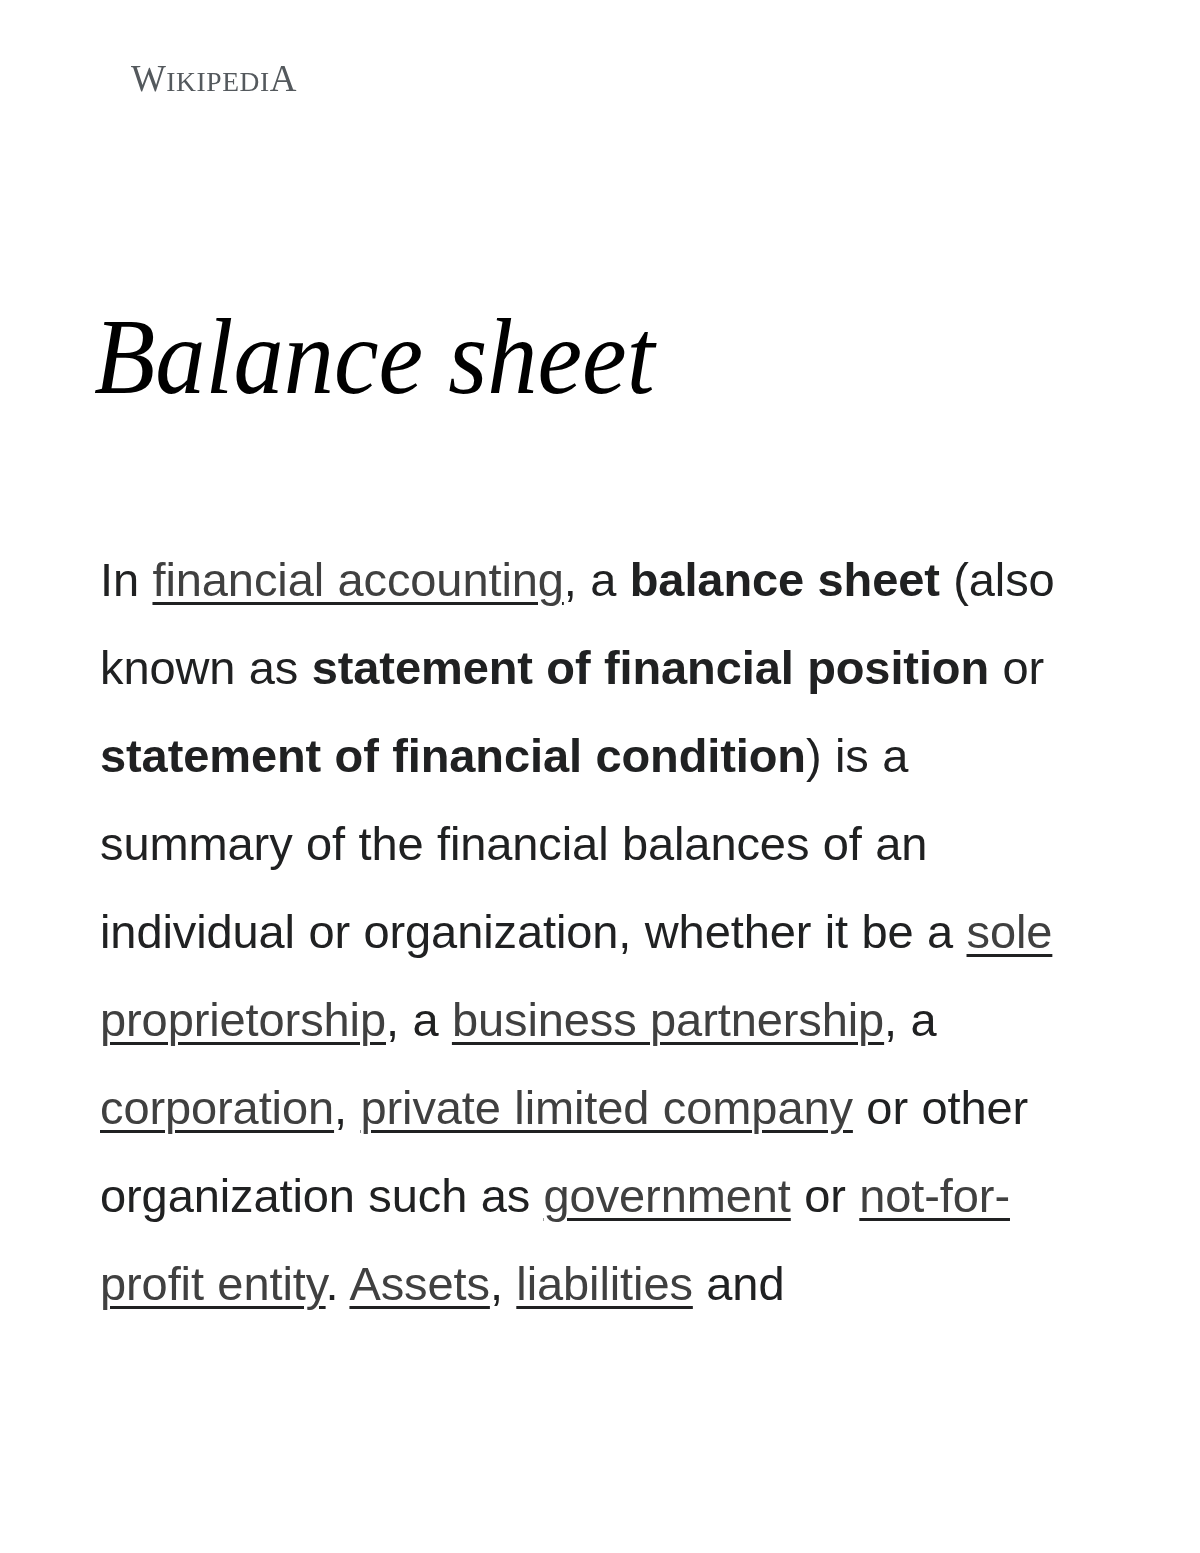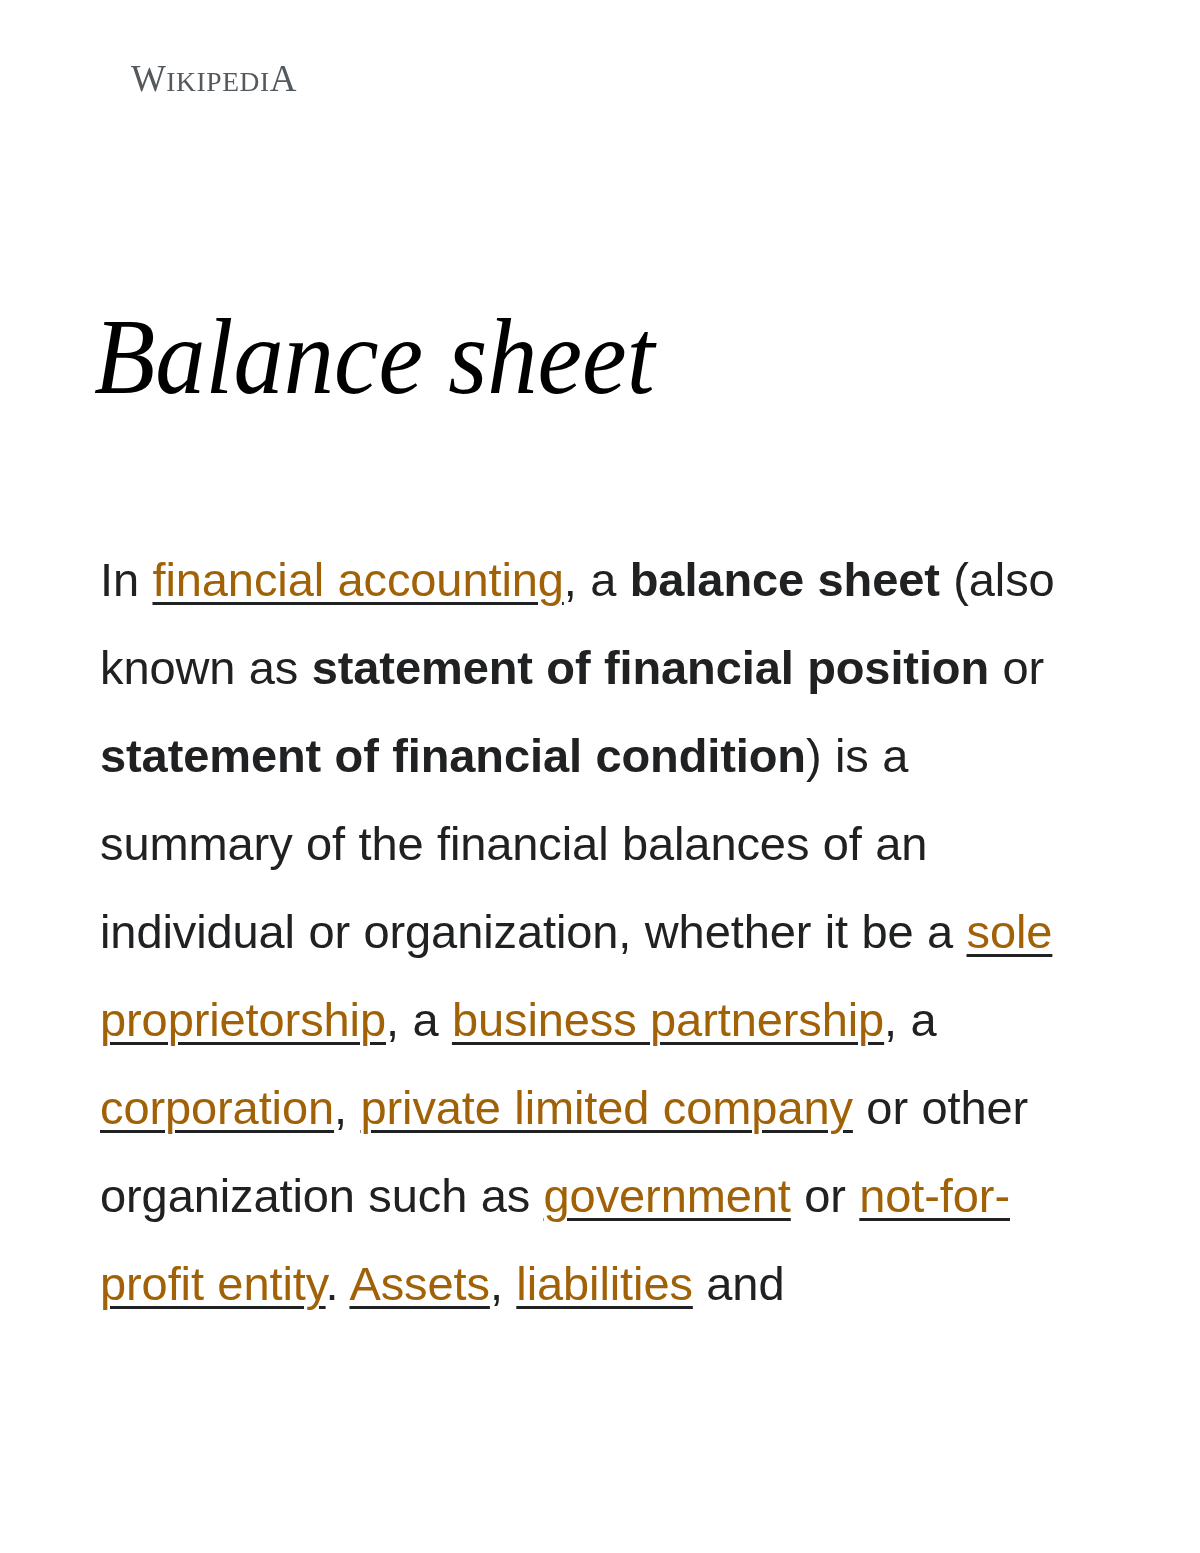--- a/index.html
+++ b/index.html
@@ -75,21 +75,21 @@
     font-weight: 400;
     color: #202122;
     letter-spacing: -0.1px;
     word-spacing: 0.5px;
     text-align: left;
   }
   .lead b {
     font-weight: 700;
   }
   .lead a {
-    color: #a16207;
+    color: #404040;
     text-decoration: underline;
     text-decoration-thickness: 3px;
     text-underline-offset: 6px;
     text-decoration-color: #202122;
   }
 </style>
 </head>
 <body>
 
 <div class="page">

